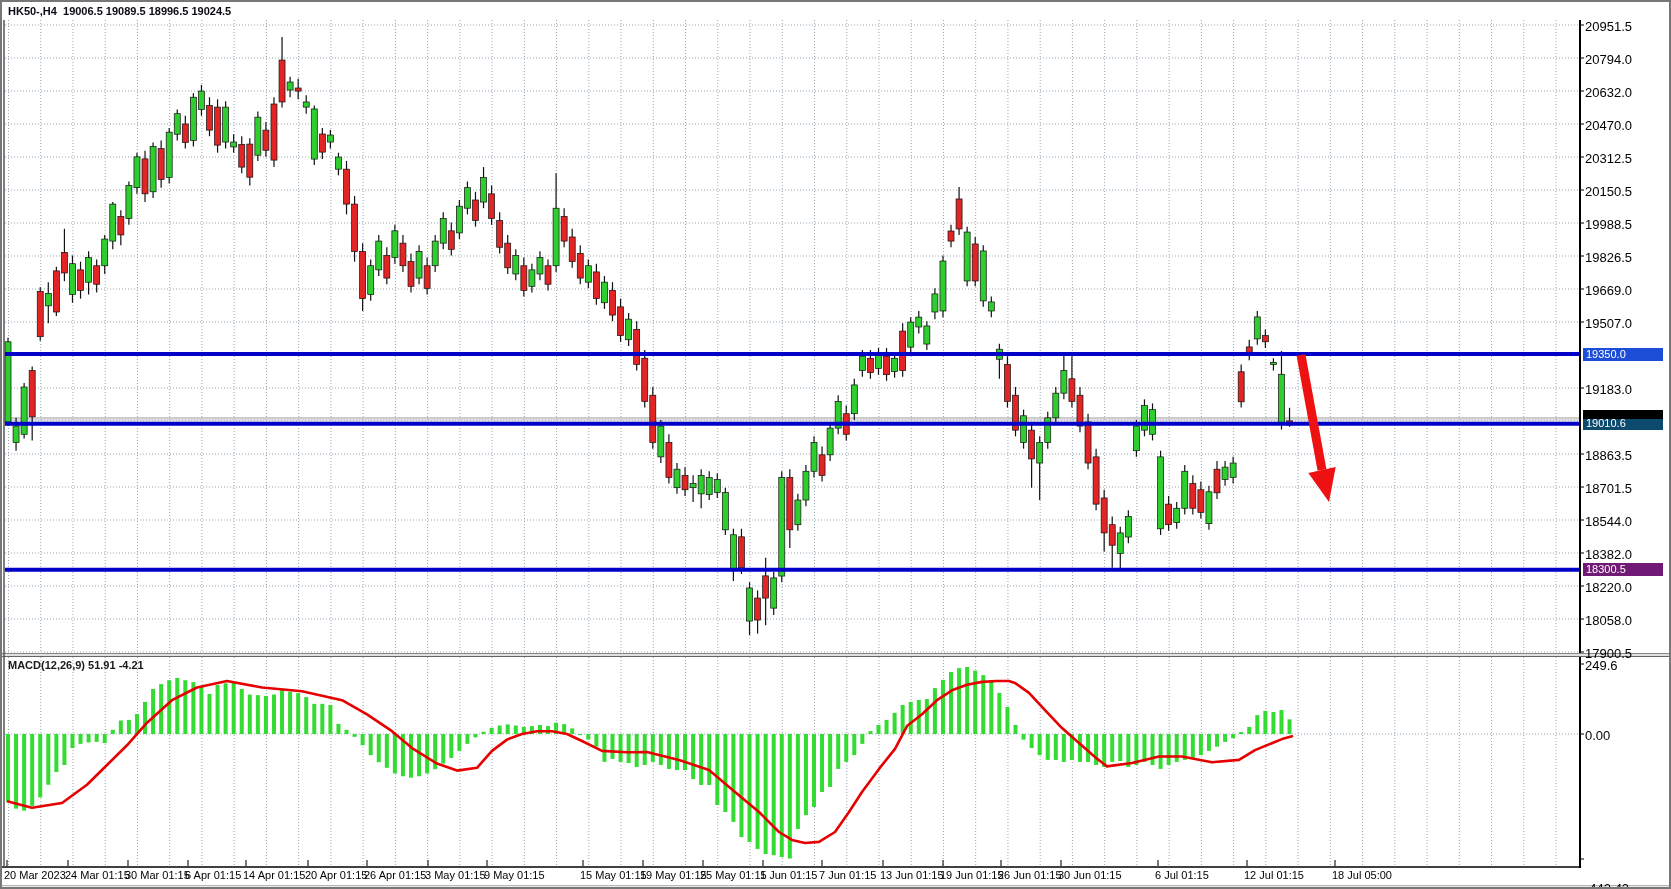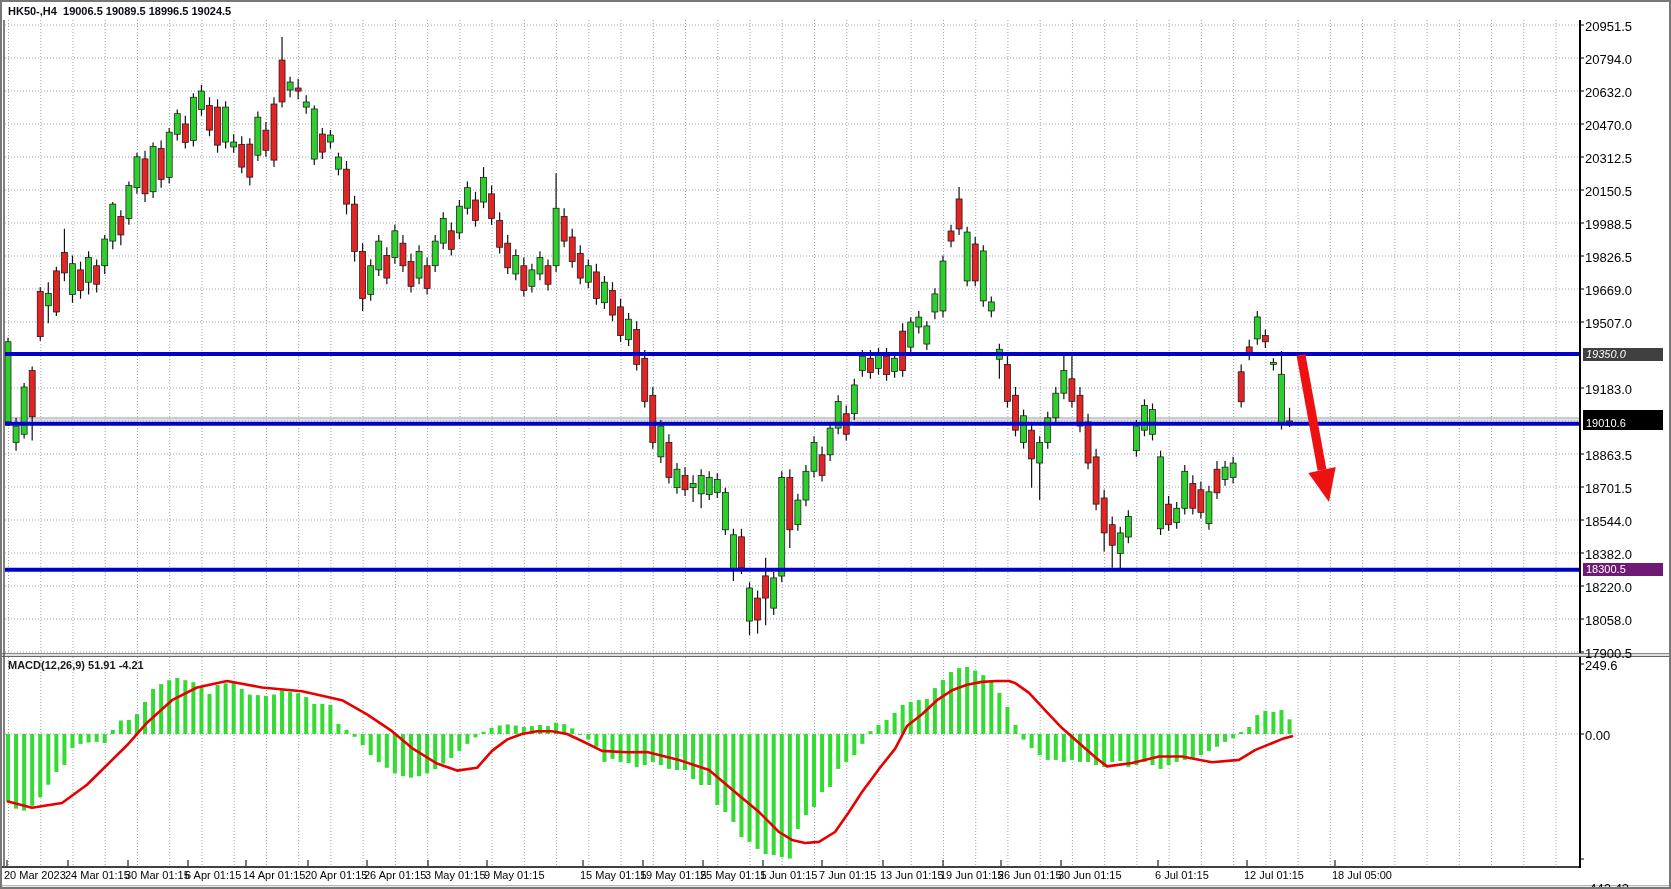--- a/index.html
+++ b/index.html
@@ -710,22 +710,22 @@
       <div class="axlabel" style="top: 452px;">18863.5</div>
       <div class="axlabel" style="top: 485px;">18701.5</div>
       <div class="axlabel" style="top: 518px;">18544.0</div>
       <div class="axlabel" style="top: 551px;">18382.0</div>
       <div class="axlabel" style="top: 584px;">18220.0</div>
       <div class="axlabel" style="top: 617px;">18058.0</div>
       <div class="axlabel" style="top: 650px;">17900.5</div>
       <div class="axlabel" style="top: 662px;">249.6</div>
       <div class="axlabel" style="top: 732px;">0.00</div>
       <div class="axlabel" style="top: 857px; margin-top: 28px;">-442.43</div>
-      <div class="badge" style="top: 345.62px; background: #404040; font-style: italic;">19350.0</div>
-      <div class="badge" style="top: 415.37px; background: #000000;">19010.6</div>
+      <div class="badge" style="top: 345.62px; background: #1d4ed8;">19350.0</div>
+      <div class="badge" style="top: 415.37px; background: #0c4a6e;">19010.6</div>
       <div class="badge" style="top: 561.301px; background: #701a75;">18300.5</div>
       <div id="blackbadge" style="top: 408px;"></div>
       <div class="datelabel" style="left: 2px;">20 Mar 2023</div>
       <div class="datelabel" style="left: 63px;">24 Mar 01:15</div>
       <div class="datelabel" style="left: 123px;">30 Mar 01:15</div>
       <div class="datelabel" style="left: 183px;">6 Apr 01:15</div>
       <div class="datelabel" style="left: 241px;">14 Apr 01:15</div>
       <div class="datelabel" style="left: 303px; text-align: center;">20 Apr 01:15</div>
       <div class="datelabel" style="left: 362px;">26 Apr 01:15</div>
       <div class="datelabel" style="left: 423px;">3 May 01:15</div>

